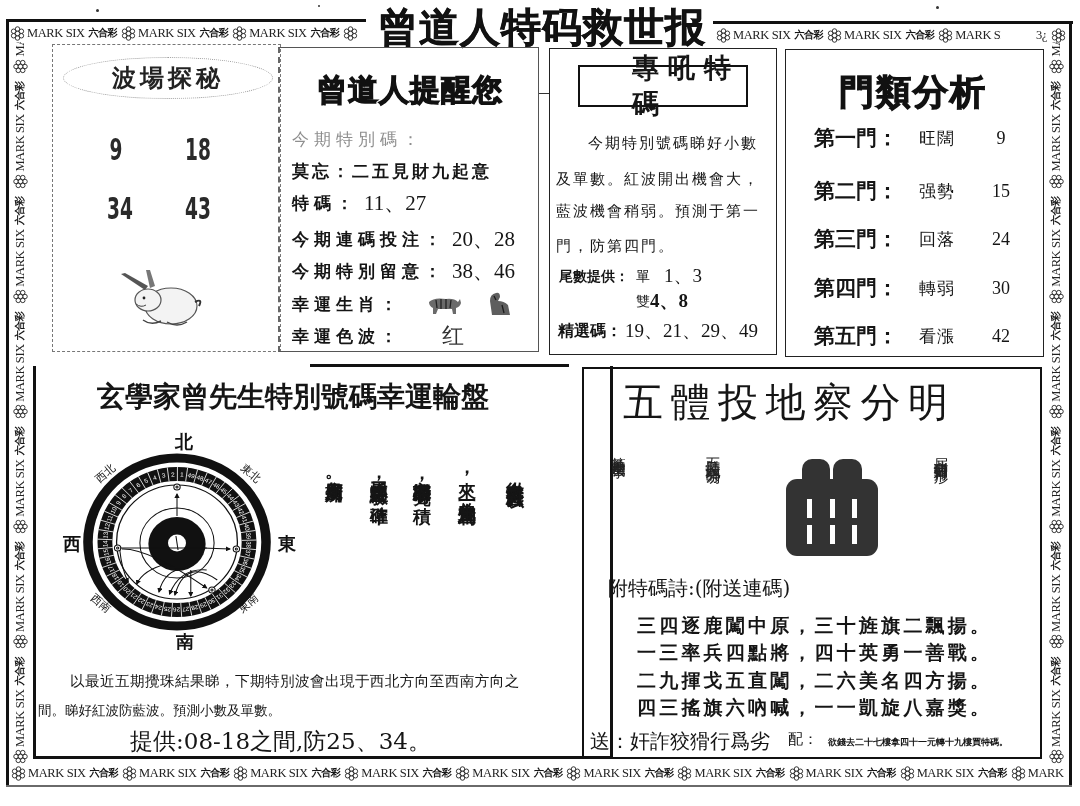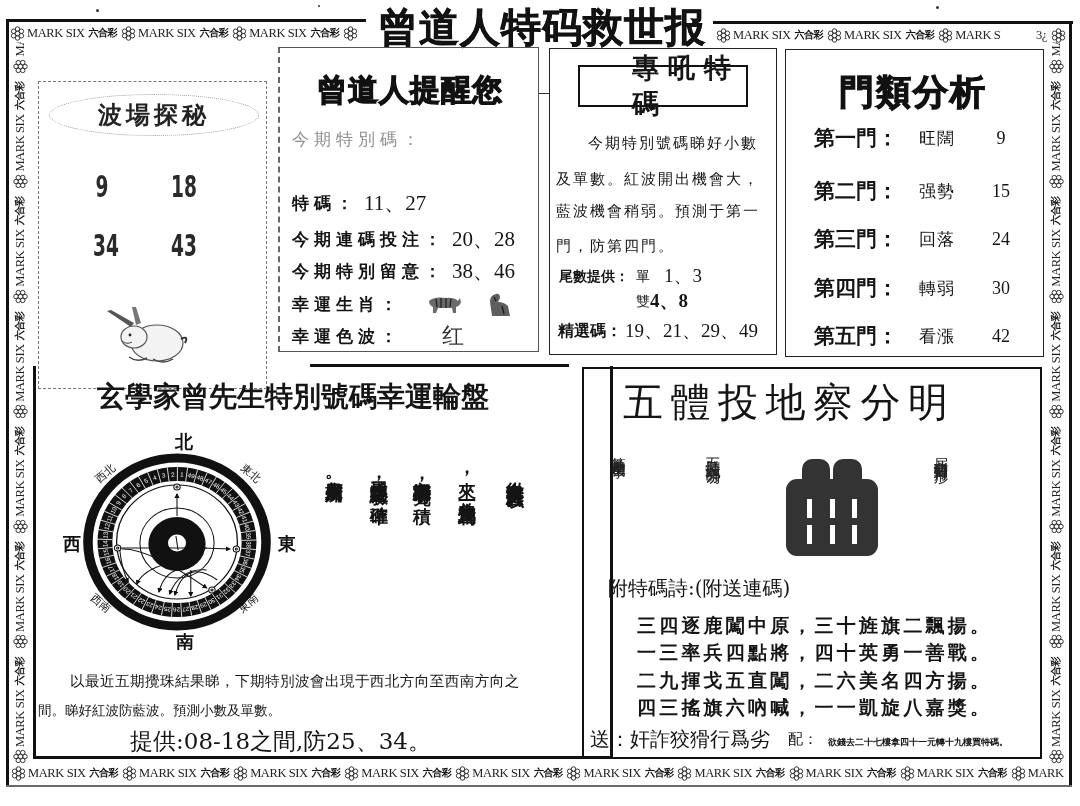--- a/index.html
+++ b/index.html
@@ -7,31 +7,31 @@
 .a{position:absolute;}
 .rule{position:absolute;background:#111;}
 .strip{position:absolute;height:20px;overflow:hidden;white-space:nowrap;display:flex;align-items:center;}
 .units{display:flex;align-items:center;overflow:hidden;}
 .unit{display:inline-flex;align-items:center;flex:none;}
 .flower{width:15px;height:15px;flex:none;margin-right:2px;}
 .en{font-family:"Liberation Serif",serif;font-size:12.5px;letter-spacing:-0.4px;margin-right:4px;color:#222;}
 .cn{font-family:"DejaVu Sans",sans-serif;font-size:10px;font-weight:bold;margin-right:4px;letter-spacing:-0.5px;}
 .vstrip{transform-origin:0 0;transform:rotate(-90deg);}
 .panel{position:absolute;box-sizing:border-box;}
-.p1{left:38px;top:44px;width:229px;height:308px;border:1px dashed #777;margin-top:37px;}
+.p1{left:52px;top:44px;width:229px;height:308px;border:1px dashed #777;}
 .p2{left:278px;top:47px;width:261px;height:305px;border:1px solid #555;border-left:2px dashed #666;}
 .p3{left:549px;top:48px;width:228px;height:307px;border:1.5px solid #222;}
 .p4{left:785px;top:49px;width:259px;height:308px;border:1.5px solid #222;}
 .p5{left:33px;top:366px;width:580px;height:393px;border:3px solid #111;border-top:none;}
 .p6{left:582px;top:367px;width:460px;height:392px;border:2.5px solid #111;}
 .ellipse{position:absolute;left:10px;top:12px;width:208px;height:40px;border:1px dotted #999;border-radius:50%;display:flex;align-items:center;justify-content:center;}
 .wave-title{font-size:24px;letter-spacing:4px;font-weight:bold;color:#222;}
 .bignum{position:absolute;width:60px;height:36px;line-height:36px;text-align:center;font-family:"DejaVu Sans",sans-serif;font-weight:bold;font-size:31px;color:#2a2a2a;transform:scaleX(0.6);}
 .heavy{font-family:"DejaVu Sans",sans-serif;font-weight:900;-webkit-text-stroke:1.2px #111;}
-.line{position:absolute;height:24px;line-height:24px;white-space:nowrap;display:flex;align-items:flex-start;}
+.line{position:absolute;height:24px;line-height:24px;white-space:nowrap;display:flex;align-items:center;}
 .lbl{font-size:17px;letter-spacing:5px;font-weight:bold;}
 .val{font-family:"Liberation Serif",serif;font-size:21px;}
 .faint{color:#8e8e8e;font-weight:normal;}
 .sline{position:absolute;height:22px;line-height:22px;white-space:nowrap;font-family:"DejaVu Sans",sans-serif;font-size:15px;letter-spacing:2px;}
 .gate-row{position:absolute;left:0;width:100%;height:30px;line-height:30px;}
 .gate-row span{position:absolute;top:0;}
 .gate{left:28px;font-size:21px;font-weight:bold;letter-spacing:0;}
 .trend{left:133px;font-family:"DejaVu Sans",sans-serif;font-size:17px;letter-spacing:1px;}
 .gnum{left:200px;width:30px;text-align:center;font-family:"Liberation Serif",serif;font-size:18px;}
 .vcol{position:absolute;writing-mode:vertical-rl;white-space:nowrap;}
@@ -568,20 +568,24 @@
     <path d="M21,40 Q26,44 31,41" fill="none" stroke="#444" stroke-width="1"></path>
     <path d="M28,56 Q36,62 46,57 M52,58 Q62,64 72,58" fill="none" stroke="#444" stroke-width="1.4"></path>
     <path d="M80,38 Q88,34 84,42" fill="none" stroke="#333" stroke-width="2"></path>
   </svg>
 </div>
 
 <div class="panel p2">
   <div class="a heavy" style="left:37px;top:24px;font-size:30px;line-height:36px;letter-spacing:1px;">曾道人提醒您</div>
   <div class="line" style="left:12px;top:79px;">
     <span class="lbl faint">今期特別碼：</span>
+  </div>
+  <div class="line" style="left:12px;top:111px;">
+    <span class="lbl" style="letter-spacing:3px;">莫忘：</span>
+    <span class="lbl" style="letter-spacing:3px;">二五見財九起意</span>
   </div>
   <div class="line" style="left:12px;top:143px;">
     <span class="lbl">特碼：</span>
     <span class="val" style="margin-left:6px;">11、27</span>
   </div>
   <div class="line" style="left:12px;top:179px;">
     <span class="lbl">今期連碼投注：</span>
     <span class="val" style="margin-left:6px;">20、28</span>
   </div>
   <div class="line" style="left:12px;top:211px;">

